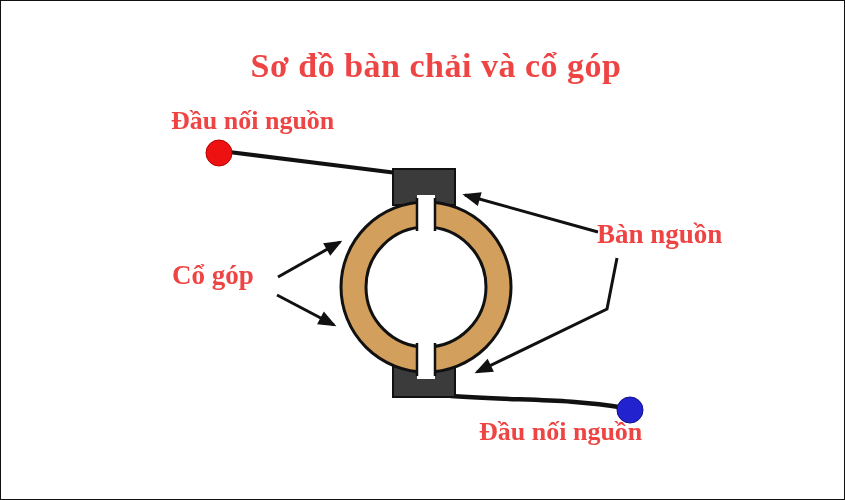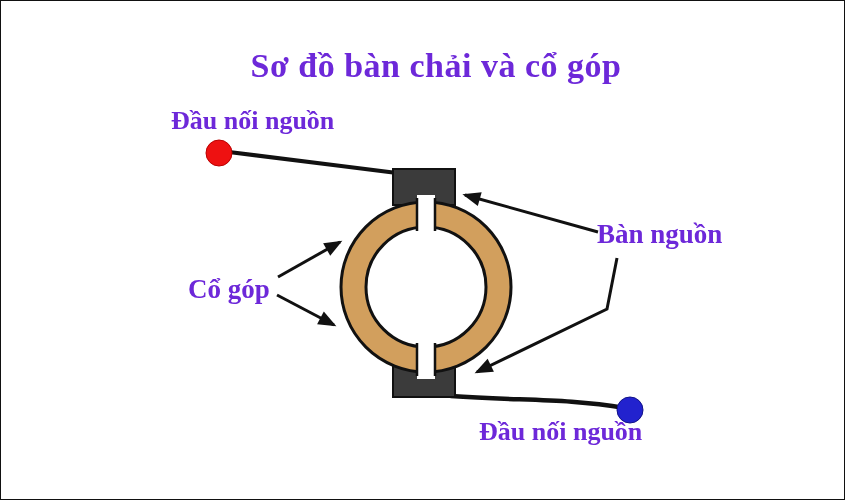--- a/index.html
+++ b/index.html
@@ -4,32 +4,32 @@
 <style>
   html,body{margin:0;padding:0;background:#e8e8e8;}
   .stage{
     position:relative;
     width:845px;height:500px;
     background:#ffffff;
     border:1px solid #111;
     box-sizing:border-box;
     overflow:hidden;
     font-family:"Liberation Serif", serif;
-    color:#6d28d9;
+    color:#ef4444;
   }
   .diagram-svg{position:absolute;left:0;top:0;}
   .lbl{position:absolute;white-space:nowrap;}
   .title{
     left:70px;top:46px;width:730px;
     text-align:center;
     font-size:34px;font-weight:bold;
     letter-spacing:0.5px;
   }
   .lbl-power-top{left:170px;top:105px;font-size:26px;font-weight:600;}
-  .lbl-commutator{left:187px;top:259px;font-size:27px;font-weight:600;margin-top:14px;}
+  .lbl-commutator{left:171px;top:259px;font-size:27px;font-weight:600;}
   .lbl-brush{left:596px;top:218px;font-size:27px;font-weight:600;}
   .lbl-power-bottom{left:478px;top:416px;font-size:26px;font-weight:600;}
 </style>
 </head>
 <body>
 
 <div class="stage">
 
   <svg class="diagram-svg" width="845" height="500" viewBox="0 0 845 500">
     <defs>

